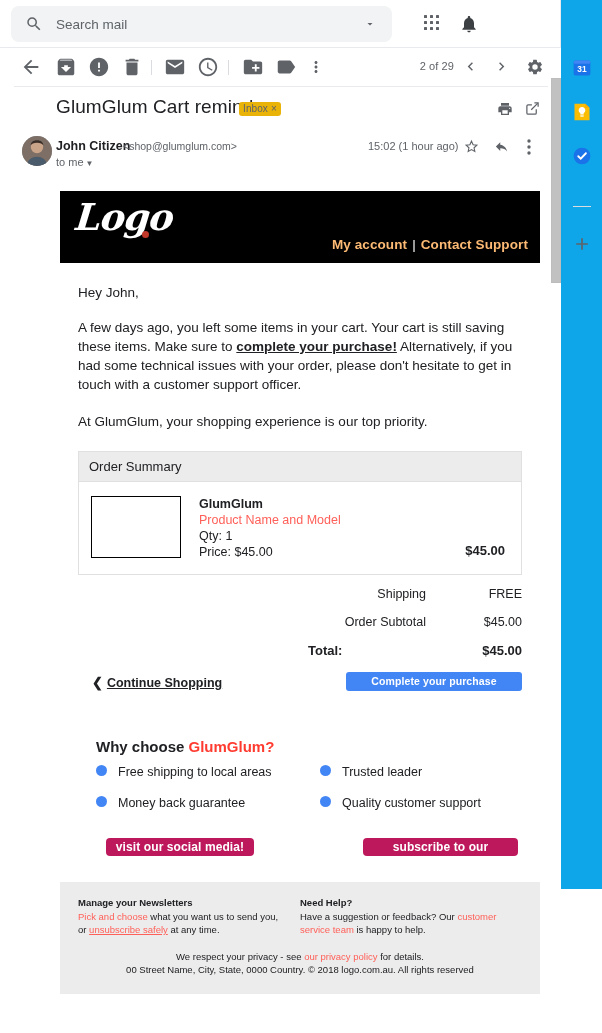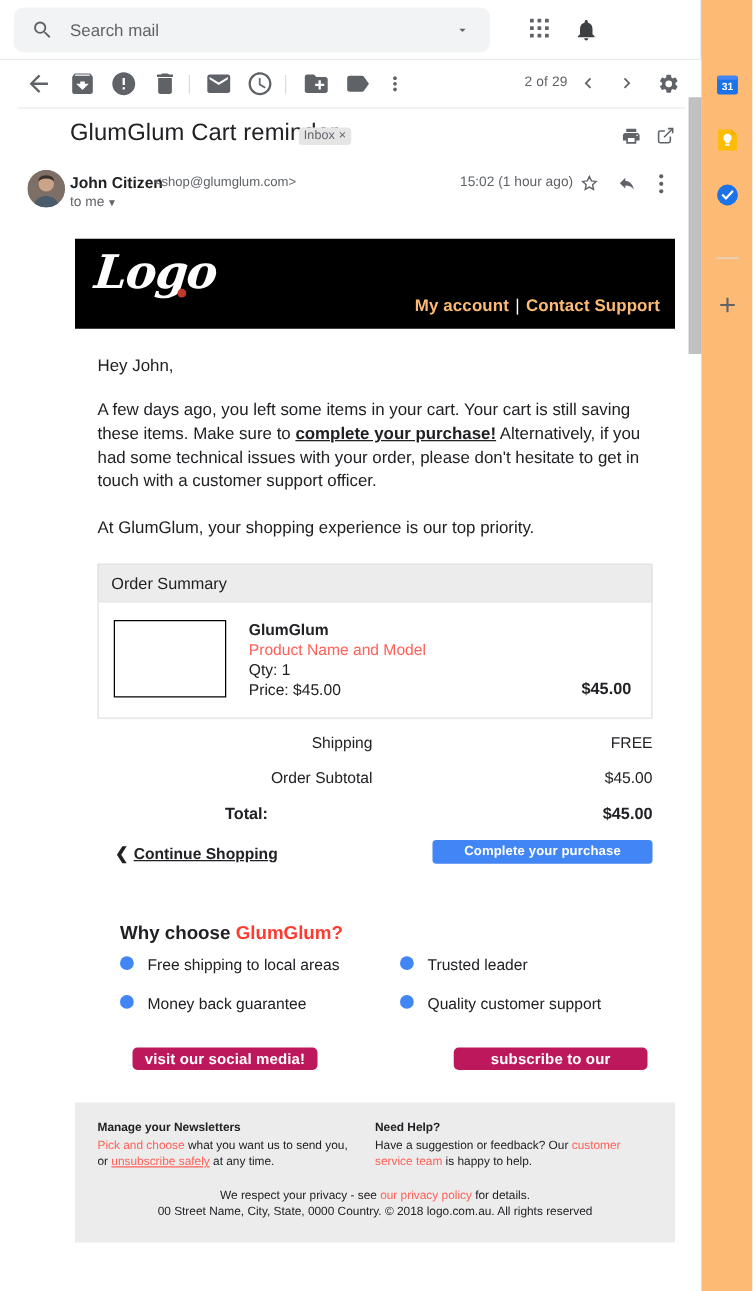--- a/index.html
+++ b/index.html
@@ -57,38 +57,38 @@
     font-size: 11px; color: #5f6368; letter-spacing: .1px;
   }
   .nav-arrow { position: absolute; top: 10px; width: 17px; height: 17px; cursor:pointer; }
   .gear { position:absolute; right: 16px; top: 10px; width: 18px; height: 18px; cursor:pointer; }
   .toolbar-div {
     position:absolute; left:14px; top:86px; width: 534px; height:1px; background:#e8eaed;
   }
 
   
   .rail {
-    position: absolute; right: 0; top: 0; width: 42px; height: 1033px;
-    background:#fdba74; border-left: 1px solid #e8eaed;
+    position: absolute; right: 0; top: 0; width: 42px; height: 889px;
+    background:#0ea5e9; border-left: 1px solid #e8eaed;
   }
   .rail-item {
     position: absolute; left: 11px; width: 20px; height: 20px; cursor:pointer;
   }
   .rail-divider { position:absolute; left: 12px; top: 206px; width: 18px; height: 1px; background:#dadce0; }
   .rail-plus { position: absolute; left: 11px; top: 234px; width: 20px; height: 20px; cursor:pointer; }
 
   
   .subject-row { position: absolute; left: 0; top: 96px; width: 560px; height: 30px; }
   .subject {
     position: absolute; left: 56px; top: 0px;
     font-size: 19px; color: #202124; font-weight: 400; letter-spacing: .1px;
   }
   .label-chip {
     position: absolute; top: 6px;
-    background: #e5e5e5; color: #5f6368; font-size: 10px;
+    background: #eab308; color: #5f6368; font-size: 10px;
     padding: 1px 4px 2px 4px; border-radius: 3px; letter-spacing: .1px;
     cursor: pointer; white-space: nowrap;
   }
   .label-chip .x { color:#5f6368; margin-left: 3px; }
   .print-icon { position: absolute; left: 497px; top: 101px; width: 16px; height: 16px; cursor:pointer;}
   .popout-icon { position: absolute; left: 525px; top: 101px; width: 15px; height: 15px; cursor:pointer;}
 
   .avatar {
     position: absolute; left: 22px; top: 136px; width: 30px; height: 30px;
     border-radius: 50%; overflow: hidden; background: #9aa0a6;
@@ -170,21 +170,21 @@
   .prod-info { margin-left: 18px; font-size: 12.5px; color: #202124; line-height: 16px; }
   .prod-title { font-weight: bold; font-size: 12.5px; }
   .prod-sub { color: #ff6059; font-size: 12.5px; }
   .prod-price {
     position: absolute; right: 16px; bottom: 16px;
     font-size: 13px; font-weight: bold; color: #202124;
   }
 
   .totals { margin-top: 12px; }
   .total-row {
-    display: flex; justify-content: space-between; align-items: baseline;
+    display: flex; justify-content: flex-end; align-items: baseline;
     font-size: 12.5px; color: #202124; margin-bottom: 14px;
   }
   .total-row .lbl { width: 220px; text-align: right; }
   .total-row .val { width: 96px; text-align: right; }
   .total-row.grand .lbl, .total-row.grand .val { font-weight: bold; font-size: 13px; }
   .total-row.grand .lbl { text-align: left; padding-left: 102px; }
 
   .cta-row { position: relative; height: 34px; margin-top: 0px; }
   .continue {
     position:absolute; left: 14px; top: 3px;

